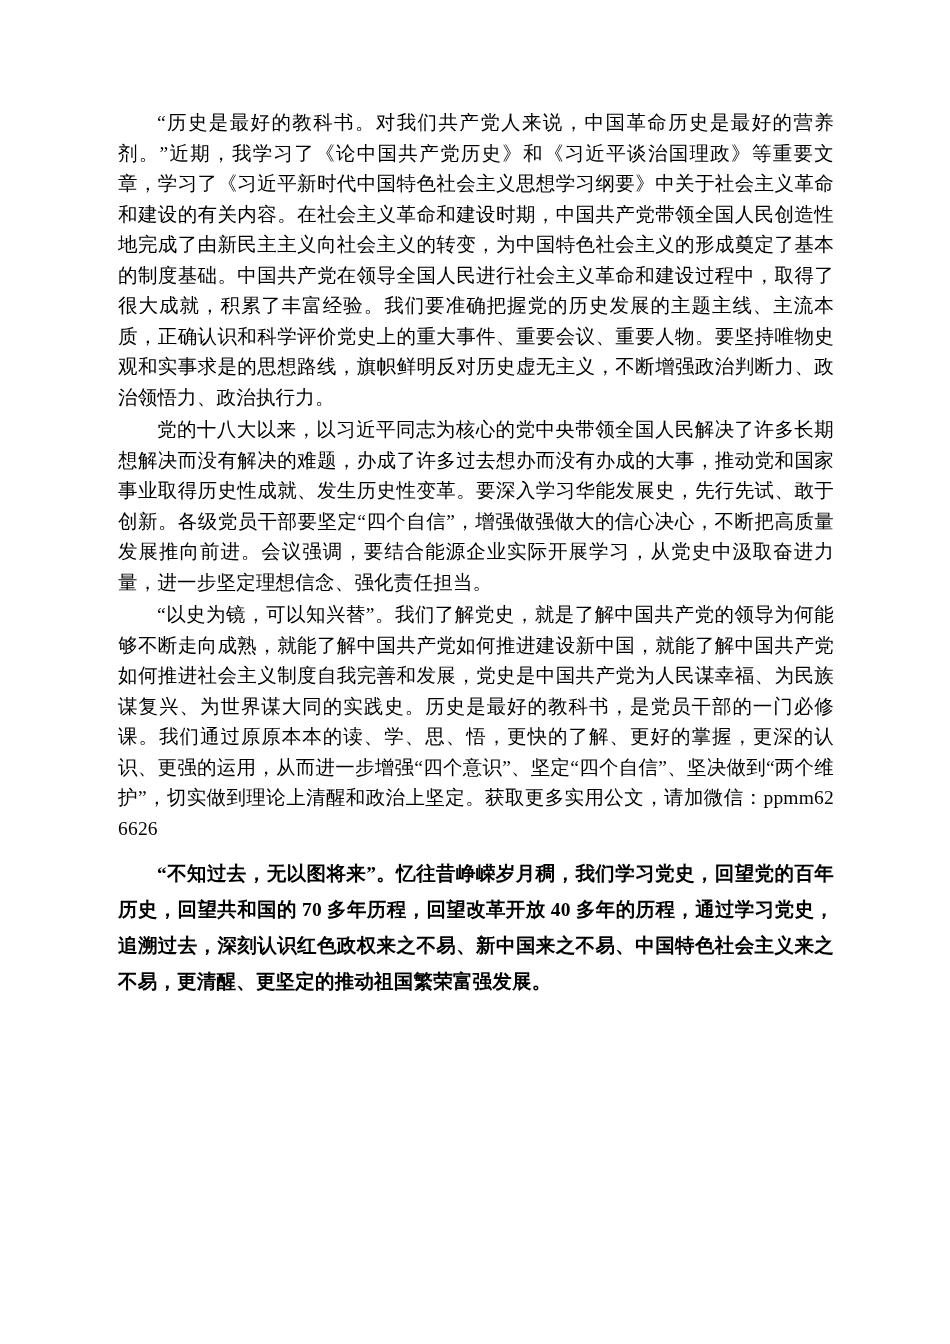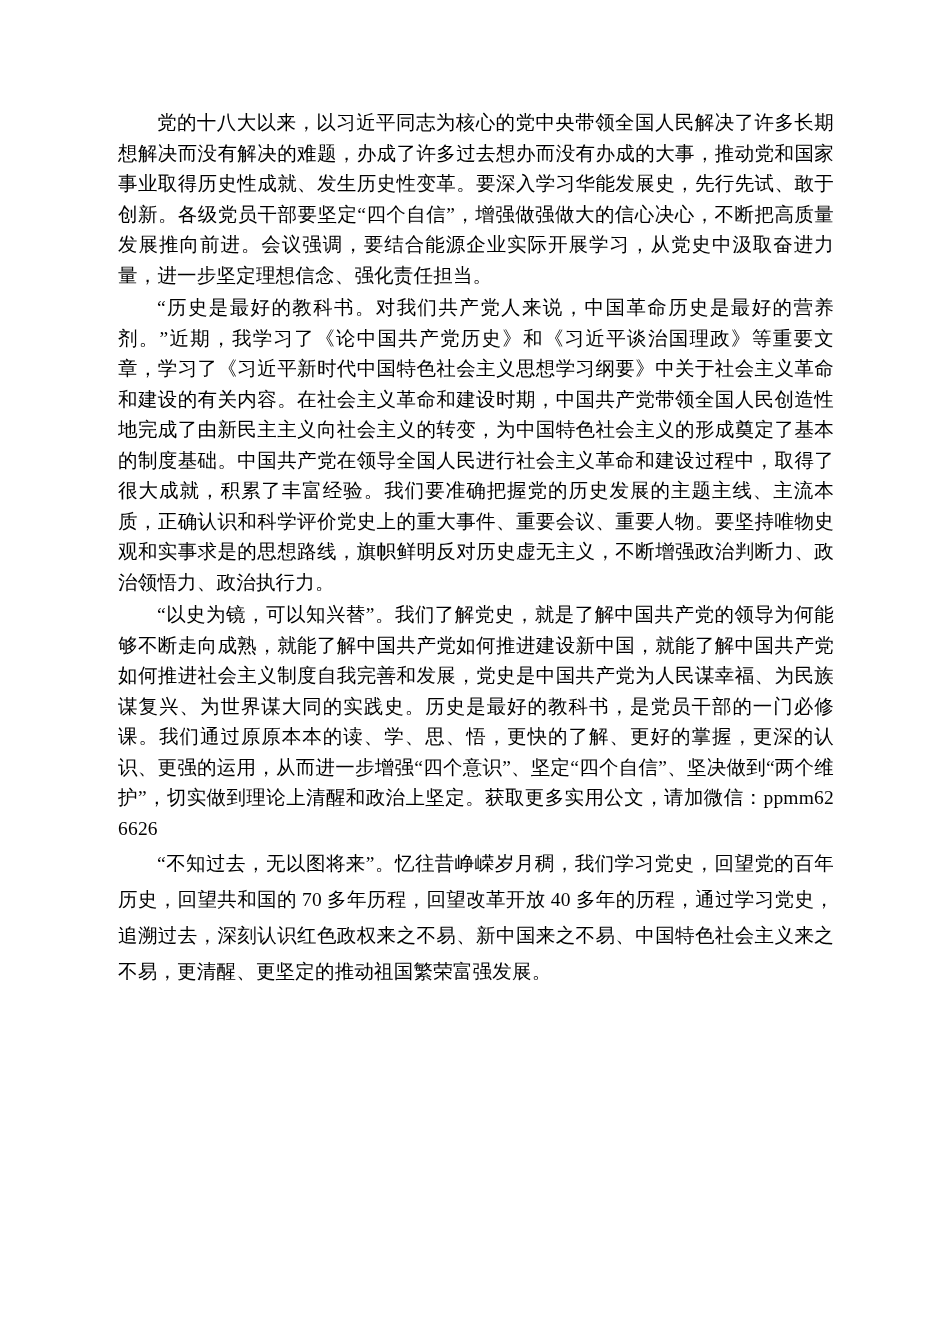--- a/index.html
+++ b/index.html
@@ -32,26 +32,27 @@
     font-size: 19.5px;
     line-height: 30.5px;
     text-align: justify;
     text-justify: inter-ideograph;
     text-indent: 2em;
     letter-spacing: 0.2px;
     word-break: break-all;
   }
   .para.last {
     line-height: 36px;
-    margin-top: 2px;
+    margin-top: 12px;
+    font-weight: bold;
   }
 </style>
 </head>
 <body>
 
 <div class="page">
   <div class="content">
+    <p class="para">“历史是最好的教科书。对我们共产党人来说，中国革命历史是最好的营养剂。”近期，我学习了《论中国共产党历史》和《习近平谈治国理政》等重要文章，学习了《习近平新时代中国特色社会主义思想学习纲要》中关于社会主义革命和建设的有关内容。在社会主义革命和建设时期，中国共产党带领全国人民创造性地完成了由新民主主义向社会主义的转变，为中国特色社会主义的形成奠定了基本的制度基础。中国共产党在领导全国人民进行社会主义革命和建设过程中，取得了很大成就，积累了丰富经验。我们要准确把握党的历史发展的主题主线、主流本质，正确认识和科学评价党史上的重大事件、重要会议、重要人物。要坚持唯物史观和实事求是的思想路线，旗帜鲜明反对历史虚无主义，不断增强政治判断力、政治领悟力、政治执行力。</p>
     <p class="para">党的十八大以来，以习近平同志为核心的党中央带领全国人民解决了许多长期想解决而没有解决的难题，办成了许多过去想办而没有办成的大事，推动党和国家事业取得历史性成就、发生历史性变革。要深入学习华能发展史，先行先试、敢于创新。各级党员干部要坚定“四个自信”，增强做强做大的信心决心，不断把高质量发展推向前进。会议强调，要结合能源企业实际开展学习，从党史中汲取奋进力量，进一步坚定理想信念、强化责任担当。</p>
-    <p class="para">“历史是最好的教科书。对我们共产党人来说，中国革命历史是最好的营养剂。”近期，我学习了《论中国共产党历史》和《习近平谈治国理政》等重要文章，学习了《习近平新时代中国特色社会主义思想学习纲要》中关于社会主义革命和建设的有关内容。在社会主义革命和建设时期，中国共产党带领全国人民创造性地完成了由新民主主义向社会主义的转变，为中国特色社会主义的形成奠定了基本的制度基础。中国共产党在领导全国人民进行社会主义革命和建设过程中，取得了很大成就，积累了丰富经验。我们要准确把握党的历史发展的主题主线、主流本质，正确认识和科学评价党史上的重大事件、重要会议、重要人物。要坚持唯物史观和实事求是的思想路线，旗帜鲜明反对历史虚无主义，不断增强政治判断力、政治领悟力、政治执行力。</p>
     <p class="para">“以史为镜，可以知兴替”。我们了解党史，就是了解中国共产党的领导为何能够不断走向成熟，就能了解中国共产党如何推进建设新中国，就能了解中国共产党如何推进社会主义制度自我完善和发展，党史是中国共产党为人民谋幸福、为民族谋复兴、为世界谋大同的实践史。历史是最好的教科书，是党员干部的一门必修课。我们通过原原本本的读、学、思、悟，更快的了解、更好的掌握，更深的认识、更强的运用，从而进一步增强“四个意识”、坚定“四个自信”、坚决做到“两个维护”，切实做到理论上清醒和政治上坚定。获取更多实用公文，请加微信：ppmm626626</p>
     <p class="para last">“不知过去，无以图将来”。忆往昔峥嵘岁月稠，我们学习党史，回望党的百年历史，回望共和国的 70 多年历程，回望改革开放 40 多年的历程，通过学习党史，追溯过去，深刻认识红色政权来之不易、新中国来之不易、中国特色社会主义来之不易，更清醒、更坚定的推动祖国繁荣富强发展。</p>
   </div>
 </div>
 
 </body></html>

